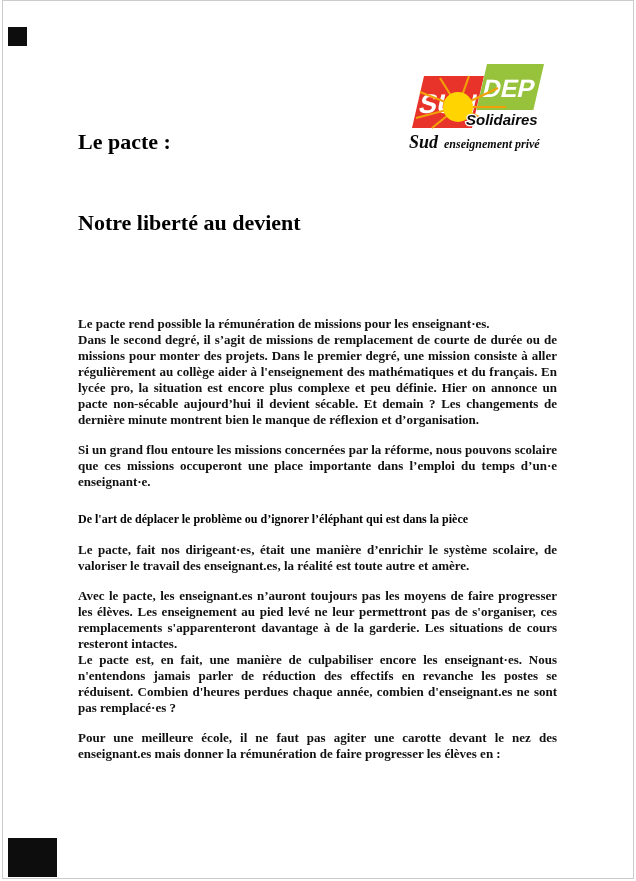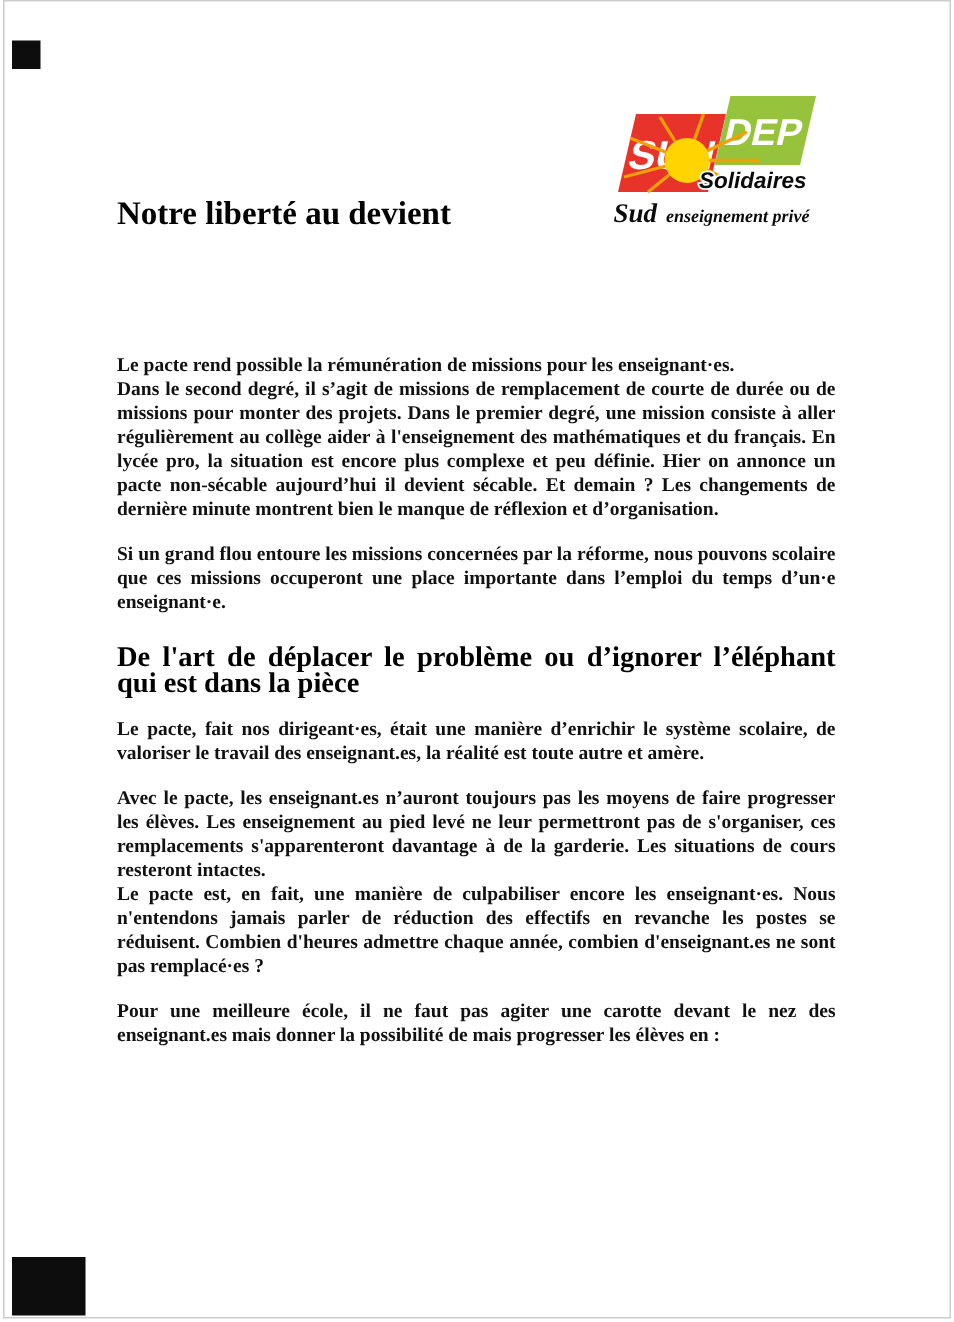--- a/index.html
+++ b/index.html
@@ -18,21 +18,21 @@
   .content {
     position:absolute; left:78px; top:0; width:479px;
     font-size:13px; line-height:16px;
   }
   .doc-title {
     margin-top:74px; font-weight:bold; font-size:22px; line-height:27px;
     color:#000; white-space:pre-wrap;
   }
   .content p { margin:0; text-align:justify;font-weight:bold; }
   .section-heading {
-    font-weight:bold; font-size:19px; line-height:17px; color:#000;
+    font-weight:bold; font-size:12px; line-height:17px; color:#000;
     text-align:left;
   }
   .gap-lead { margin-top:26px !important; }
   .gap1 { margin-top:14px !important; }
   .gap2 { margin-top:21px !important; }
 
   .logo-box { position:absolute; left:406px; top:58px; width:150px; height:100px; }
   .logo-box svg { display:block; }
 </style>
 </head>
@@ -70,32 +70,33 @@
       <circle cx="52" cy="49" r="15" fill="#ffd400"></circle>
 
       <text x="60" y="67" font-family="Liberation Sans, sans-serif" font-weight="bold" font-style="italic" font-size="15" fill="#0b0b0b" stroke="#ffffff" stroke-width="2.5" paint-order="stroke">Solidaires</text>
 
       <text y="90" font-family="Liberation Serif, serif" font-weight="bold" font-style="italic" fill="#0b0b0b"><tspan x="3" font-size="18">Sud</tspan><tspan dx="6" font-size="12">enseignement privé</tspan></text>
     </svg>
   </div>
 
   <div class="content">
     <div class="doc-title">
+      <div>Le pacte :</div>
       <div>Notre liberté au devient</div>
     </div>
 
     <p class="gap-lead">Le pacte rend possible la rémunération de missions pour les enseignant·es.</p>
     <p>Dans le second degré, il s’agit de missions de remplacement de courte de durée ou de missions pour monter des projets. Dans le premier degré, une mission consiste à aller régulièrement au collège aider à l'enseignement des mathématiques et du français. En lycée pro, la situation est encore plus complexe et peu définie. Hier on annonce un pacte non-sécable aujourd’hui il devient sécable. Et demain ? Les changements de dernière minute montrent bien le manque de réflexion et d’organisation.</p>
 
     <p class="gap1">Si un grand flou entoure les missions concernées par la réforme, nous pouvons scolaire que ces missions occuperont une place importante dans l’emploi du temps d’un·e enseignant·e.</p>
 
     <p class="section-heading gap2">De l'art de déplacer le problème ou d’ignorer l’éléphant qui est dans la pièce</p>
 
     <p class="gap1">Le pacte, fait nos dirigeant·es, était une manière d’enrichir le système scolaire, de valoriser le travail des enseignant.es, la réalité est toute autre et amère.</p>
 
     <p class="gap1">Avec le pacte, les enseignant.es n’auront toujours pas les moyens de faire progresser les élèves. Les enseignement au pied levé ne leur permettront pas de s'organiser, ces remplacements s'apparenteront davantage à de la garderie. Les situations de cours resteront intactes.</p>
-    <p>Le pacte est, en fait, une manière de culpabiliser encore les enseignant·es. Nous n'entendons jamais parler de réduction des effectifs en revanche les postes se réduisent. Combien d'heures admettre chaque année, combien d'enseignant.es ne sont pas remplacé·es ?</p>
+    <p>Le pacte est, en fait, une manière de culpabiliser encore les enseignant·es. Nous n'entendons jamais parler de réduction des effectifs en revanche les postes se réduisent. Combien d'heures perdues chaque année, combien d'enseignant.es ne sont pas remplacé·es ?</p>
 
 
-    <p class="gap1">Pour une meilleure école, il ne faut pas agiter une carotte devant le nez des enseignant.es mais donner la possibilité de mais progresser les élèves en :</p>
+    <p class="gap1">Pour une meilleure école, il ne faut pas agiter une carotte devant le nez des enseignant.es mais donner la rémunération de faire progresser les élèves en :</p>
 
   </div>
 </div>
 
 </body></html>

